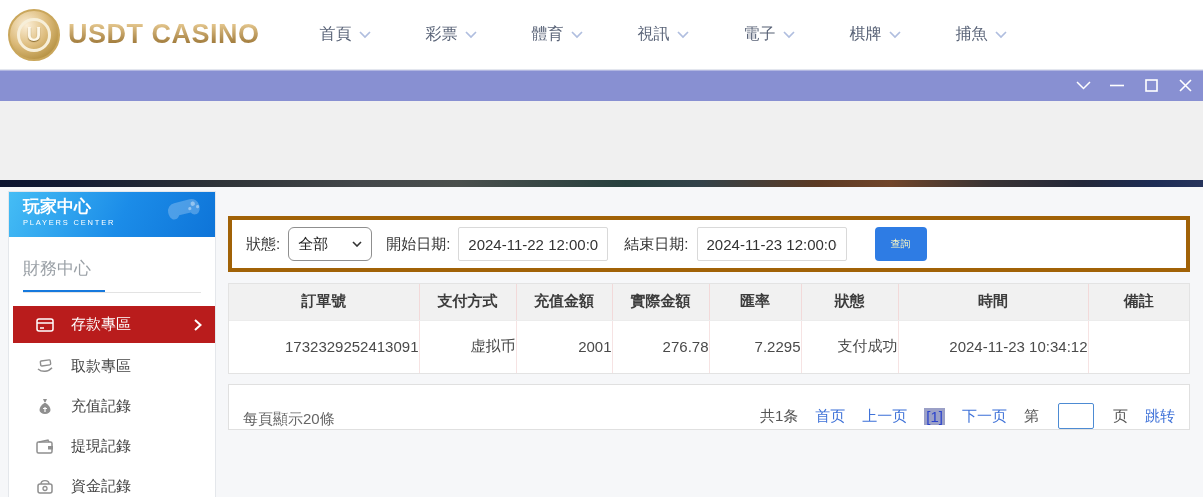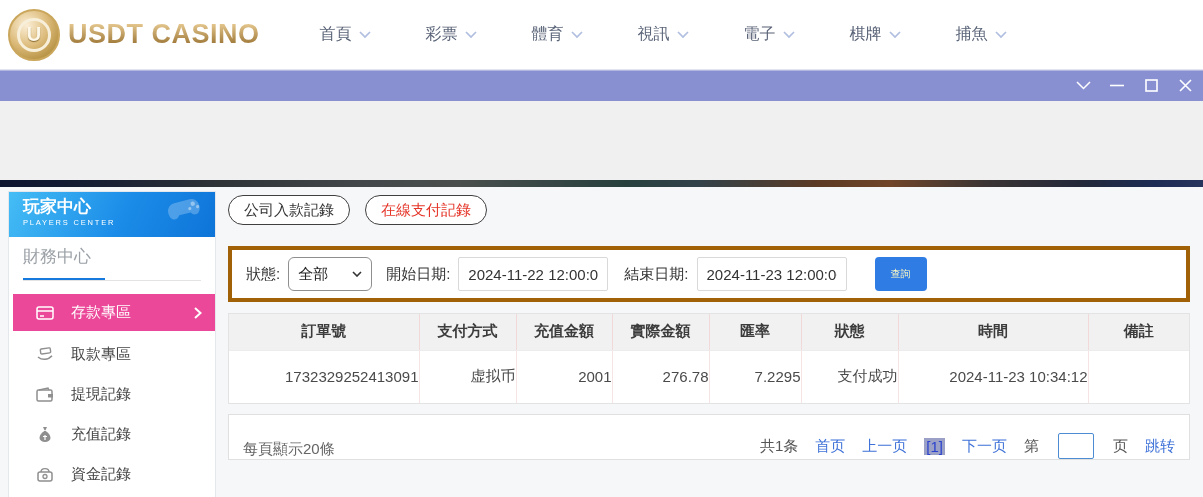--- a/index.html
+++ b/index.html
@@ -39,29 +39,29 @@
 
   
   .sidebar { position:absolute; left:8px; top:4px; width:208px; height:309px; background:#fff;
              border:1px solid #e4e7eb; border-bottom:none; }
   .sb-header { position:relative; height:45px; overflow:hidden;
              background:linear-gradient(115deg,#45bdf5 0%,#1b8ce8 55%,#0e74d8 100%);
              padding:5px 0 0 14px; color:#fff; }
   .sb-title { font-size:17px; font-weight:bold; line-height:20px; }
   .sb-sub { font-size:7.5px; letter-spacing:1.8px; margin-top:1px; }
   .gamepad { position:absolute; right:12px; top:5px; opacity:.8; }
-  .sb-section { padding:8px 14px 0 14px; }
+  .sb-section { padding:20px 14px 0 14px; }
   .sb-section-title { font-size:17px; color:#9aa0a6; }
   .sb-divider { margin-top:10px; height:3px; background:linear-gradient(90deg,#1679dd 0 46%, transparent 46%);
                 border-bottom:1px solid #e3e3e3; }
   .sb-menu { list-style:none; padding-top:13px; }
   .sb-item { height:40px; display:flex; align-items:center; gap:16px; padding-left:26px;
              font-size:15px; color:#444; cursor:pointer; position:relative; }
   .sb-item .ic { width:20px; display:flex; justify-content:center; color:#8f8f8f; }
-  .sb-item.active { background:#ec4899; color:#fff; height:37px; margin:0 0 3px 4px; padding-left:22px; }
+  .sb-item.active { background:#b91c1c; color:#fff; height:37px; margin:0 0 3px 4px; padding-left:22px; }
   .sb-item.active .ic { color:#fff; }
   .sb-item .chev-r { position:absolute; right:13px; top:50%; transform:translateY(-50%); }
 
   
   .main { position:absolute; left:228px; top:8px; width:962px; }
   .tabs { display:flex; gap:15px; }
   .pill { height:30px; padding:0 15px; display:flex; align-items:center; border:1px solid #404040;
           border-radius:16px; background:#fff; font-size:15px; color:#333; cursor:pointer; }
   .pill.red { color:#e53528; }
 
@@ -218,56 +218,52 @@
           <span class="ic">
             <svg width="18" height="16" viewBox="0 0 18 16">
                 <rect x="4.5" y="2.5" width="10" height="5" rx="1" transform="rotate(-8 9 5)" fill="none" stroke="currentColor" stroke-width="1.4"></rect>
                 <path d="M2 11c4 3.4 10 3.2 14-1.2" fill="none" stroke="currentColor" stroke-width="1.5"></path>
               </svg>
           </span>
           <span>取款專區</span>
         </li>
         <li class="sb-item">
           <span class="ic">
+            <svg width="16" height="17" viewBox="0 0 16 17">
+                <path d="M6 1h4l-1.4 3H7.4z" fill="currentColor"></path>
+                <path d="M8 4.5C4.5 6.5 2.5 9.5 2.5 12a5.5 4 0 0011 0c0-2.5-2-5.5-5.5-7.5z" fill="currentColor"></path>
+                <path d="M8 9v5M6 10.5h4" stroke="#fff" stroke-width="1.2"></path>
+              </svg>
+          </span>
+          <span>充值記錄</span>
+        </li>
+        <li class="sb-item">
+          <span class="ic">
             <svg width="18" height="15" viewBox="0 0 18 15">
                 <rect x="1" y="3" width="15" height="11" rx="1.5" fill="none" stroke="currentColor" stroke-width="1.5"></rect>
                 <path d="M3 3l9-2 1 2" fill="none" stroke="currentColor" stroke-width="1.4"></path>
                 <rect x="12" y="7" width="5" height="3.5" fill="currentColor"></rect>
               </svg>
           </span>
           <span>提現記錄</span>
         </li>
         <li class="sb-item">
           <span class="ic">
-            <svg width="16" height="17" viewBox="0 0 16 17">
-                <path d="M6 1h4l-1.4 3H7.4z" fill="currentColor"></path>
-                <path d="M8 4.5C4.5 6.5 2.5 9.5 2.5 12a5.5 4 0 0011 0c0-2.5-2-5.5-5.5-7.5z" fill="currentColor"></path>
-                <path d="M8 9v5M6 10.5h4" stroke="#fff" stroke-width="1.2"></path>
-              </svg>
-          </span>
-          <span>充值記錄</span>
-        </li>
-        <li class="sb-item">
-          <span class="ic">
             <svg width="18" height="16" viewBox="0 0 18 16">
                 <path d="M5 6c0-4.5 8-4.5 8 0" fill="none" stroke="currentColor" stroke-width="1.4"></path>
                 <rect x="2" y="6" width="14" height="9" rx="2" fill="none" stroke="currentColor" stroke-width="1.5"></rect>
                 <circle cx="9" cy="10.5" r="2" fill="none" stroke="currentColor" stroke-width="1.3"></circle>
               </svg>
           </span>
           <span>資金記錄</span>
         </li>
       </ul>
     </aside>
 
     <main class="main">
-      <div class="tabs">
-        <button class="pill">公司入款記錄</button>
-        <button class="pill red">在線支付記錄</button>
-      </div>
 
       <div class="filterbox">
         <span class="f-label">狀態:</span>
         <div class="f-select">
           <span>全部</span>
           <svg width="10" height="6" viewBox="0 0 10 6">
               <path d="M1 1l4 4 4-4" stroke="#333" stroke-width="1.6" fill="none"></path>
             </svg>
         </div>
         <span class="f-label">開始日期:</span>

